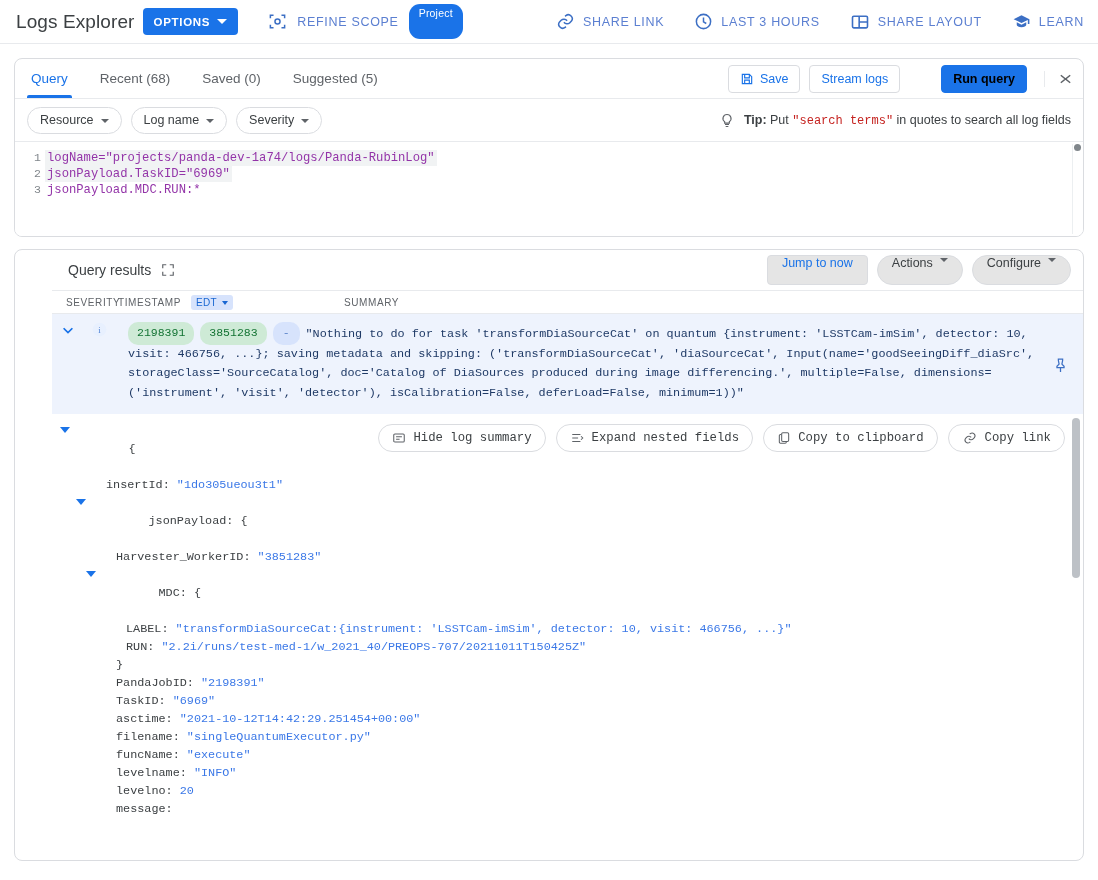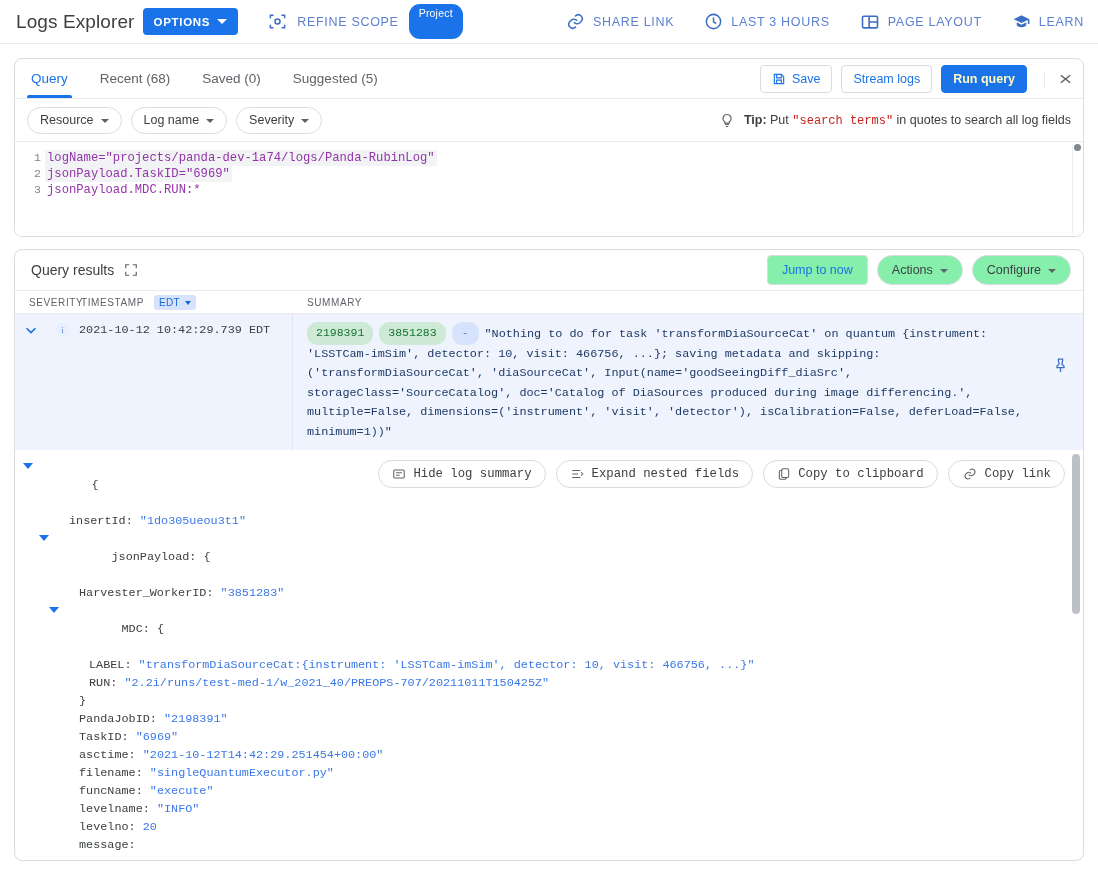--- a/index.html
+++ b/index.html
@@ -134,23 +134,24 @@
     display: flex;
     align-items: center;
     gap: 6px;
     cursor: pointer;
     font-family: "Liberation Sans", sans-serif;
     white-space: nowrap;
     justify-content: center;
   }
   .obtn.primary {
     background: #1a73e8;
-    color: #fef9c3;
+    color: #000000;
     border-color: #1a73e8;
     font-weight: bold;
+    margin-left: 32px;
   }
   #collapse-chevrons {
     margin-left: 8px;
     padding-left: 13px;
     border-left: 1px solid #e8eaed;
     color: #5f6368;
     cursor: pointer;
     display: flex; flex-direction: column; align-items: center;
     line-height: 7px;
   }
@@ -244,39 +245,40 @@
 
   
   #results-panel {
     margin: 12px 14px 0 14px;
     border: 1px solid #dadce0;
     border-radius: 8px;
     background: #fff;
     overflow: hidden;
     height: 612px;
     position: relative;
+    padding-left: 37px;
   }
   #results-header {
     height: 40px;
     display: flex;
     align-items: center;
     padding: 0 12px 0 16px;
     gap: 10px;
   }
   #results-title { font-size: 14px; color: #3c4043; }
   #results-actions { margin-left: auto; display: flex; align-items: center; gap: 9px; }
   .rbtn {
     height: 30px;
     border: 1px solid #dadce0;
     border-radius: 15px;
-    background: #86efac;
+    background: #e5e5e5;
     color: #3c4043;
     font-size: 12.5px;
     padding: 0 14px;
-    display: flex; align-items: center; gap: 7px;
+    display: flex; gap: 7px;
     cursor: pointer;
     font-family: "Liberation Sans", sans-serif;
     white-space: nowrap;
   }
   .rbtn.link { color: #1a73e8; border-radius: 4px; }
 
   #table-head {
     display: flex;
     align-items: center;
     height: 24px;
@@ -443,21 +445,21 @@
       </span>
       <span>LAST 3 HOURS</span>
     </div>
     <div class="hdr-action">
       <span class="ico">
         <svg width="20" height="20" viewBox="0 0 24 24" fill="none" stroke="#3c6fc4" stroke-width="1.9">
           <rect x="3" y="5" width="18" height="14" rx="1.5"></rect>
           <path d="M11 5v14M11 12h10"></path>
         </svg>
       </span>
-      <span>PAGE LAYOUT</span>
+      <span>SHARE LAYOUT</span>
     </div>
     <div class="hdr-action">
       <span class="ico">
         <svg width="19" height="19" viewBox="0 0 24 24" fill="#3c6fc4">
           <path d="M12 4L2 9l10 5 8-4v5h2V9L12 4z"></path>
           <path d="M6 13v3.5c0 1.4 2.7 2.8 6 2.8s6-1.4 6-2.8V13l-6 3-6-3z"></path>
         </svg>
       </span>
       <span>LEARN</span>
     </div>
@@ -581,21 +583,20 @@
       <svg width="14" height="14" viewBox="0 0 16 16" fill="none" stroke="#1a73e8" stroke-width="2">
         <path d="M3 6l5 5 5-5"></path>
       </svg>
     </div>
     <div id="row-sev-cell">
       <svg width="15" height="15" viewBox="0 0 24 24">
         <circle cx="12" cy="12" r="11" fill="#e8f0fe"></circle>
         <text x="12" y="17" font-size="14" text-anchor="middle" fill="#4a7fd4" font-family="Liberation Serif, serif">i</text>
       </svg>
     </div>
-    <div id="row-ts-cell">2021-10-12 10:42:29.739 EDT</div>
     <div id="row-summary-cell">
       <span class="pill">2198391</span><span class="pill">3851283</span><span class="pill blue">-</span><span>"Nothing to do for task 'transformDiaSourceCat' on quantum {instrument: 'LSSTCam-imSim', detector: 10, visit: 466756, ...}; saving metadata and skipping: ('transformDiaSourceCat', 'diaSourceCat', Input(name='goodSeeingDiff_diaSrc', storageClass='SourceCatalog', doc='Catalog of DiaSources produced during image differencing.', multiple=False, dimensions=('instrument', 'visit', 'detector'), isCalibration=False, deferLoad=False, minimum=1))"</span>
       <span id="pin-icon">
         <svg width="17" height="19" viewBox="0 0 24 24" fill="none" stroke="#3c6fc4" stroke-width="1.8">
           <path d="M9 3h6v2l-1 5 3 3v2H7v-2l3-3-1-5V3z"></path>
             <path d="M12 15v6"></path>
         </svg>
       </span>
     </div>
   </div>

